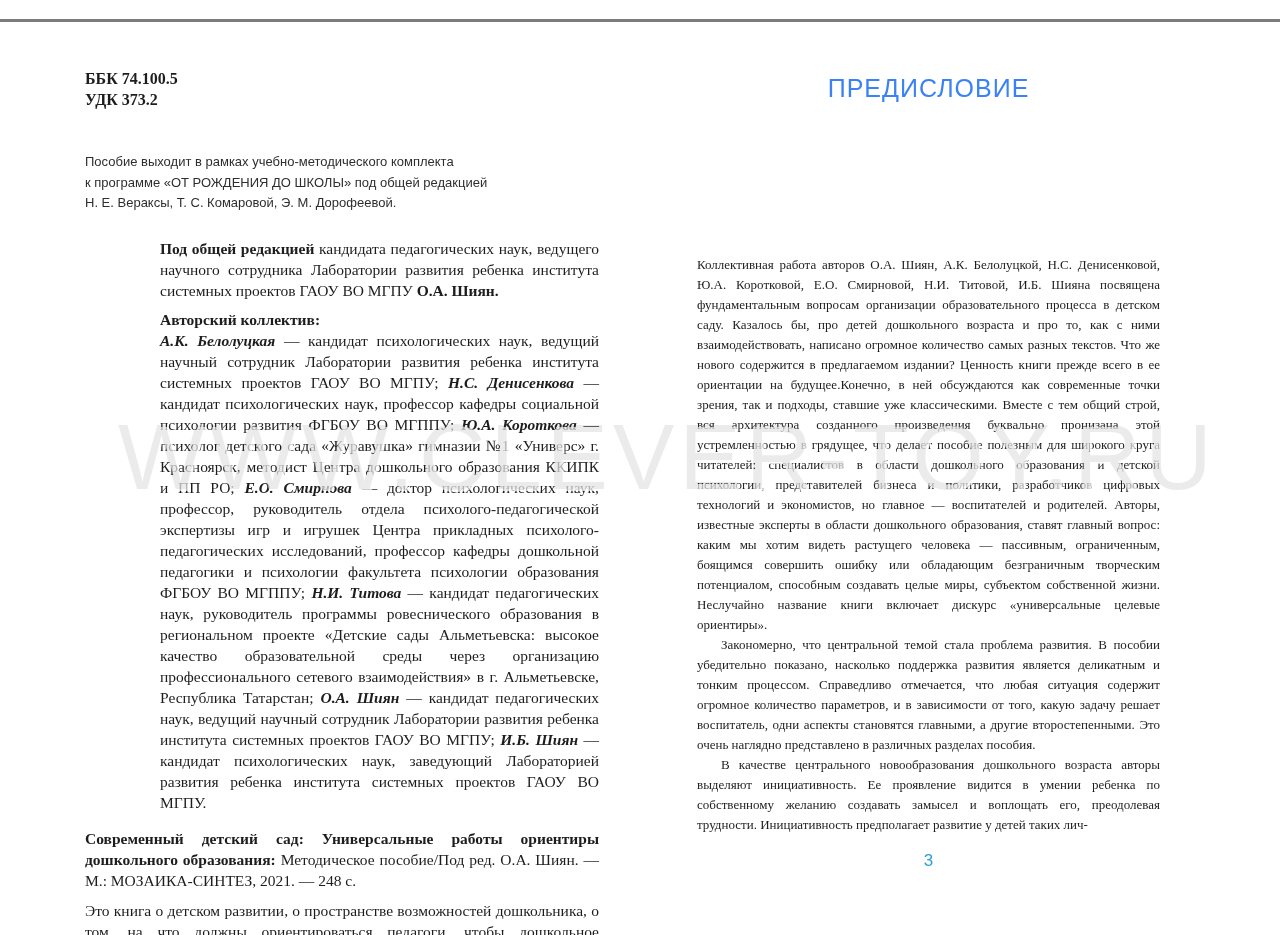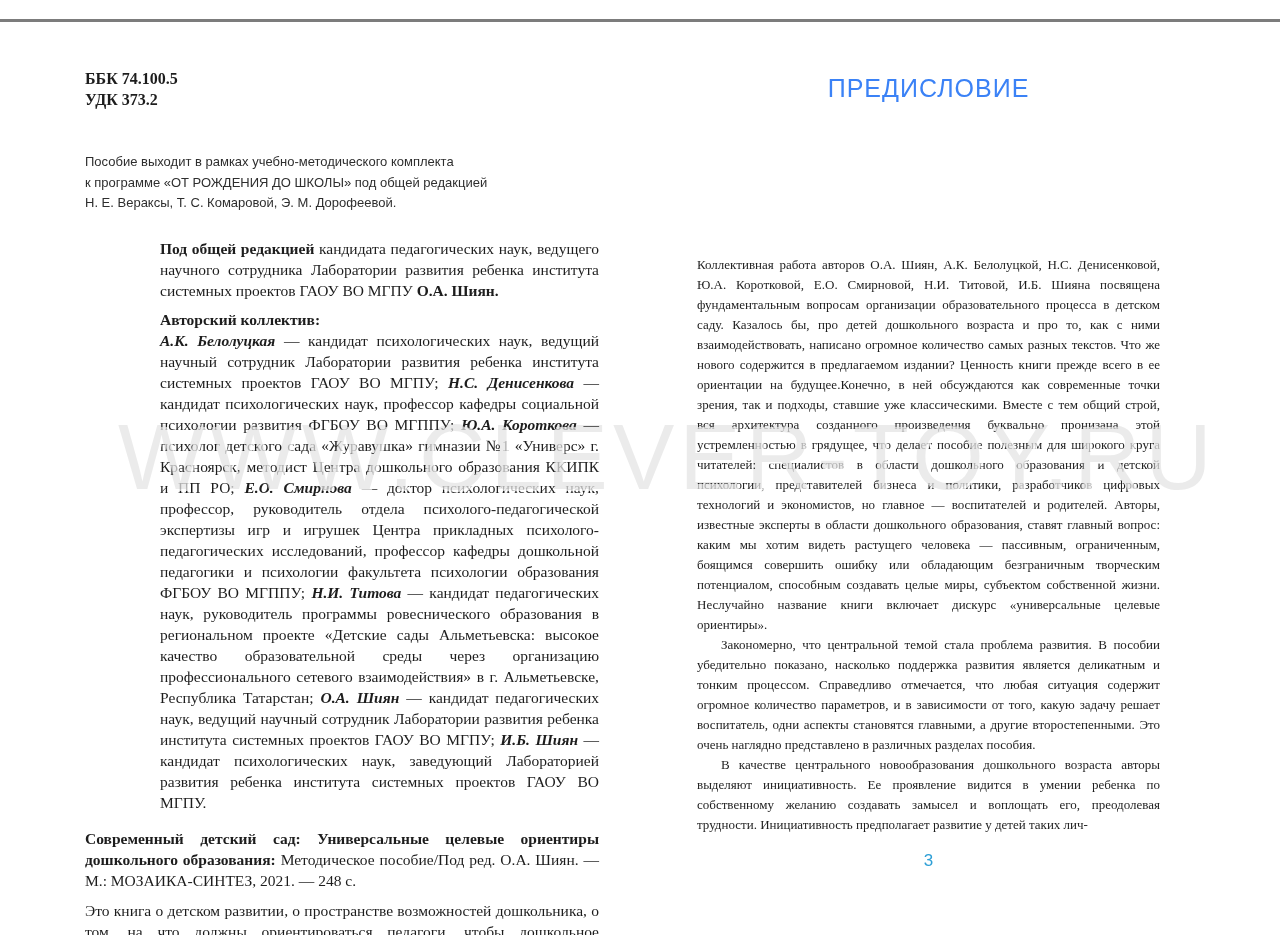--- a/index.html
+++ b/index.html
@@ -65,21 +65,21 @@
     <div class="series-note">Пособие выходит в рамках учебно-методического комплекта
 к программе «ОТ РОЖДЕНИЯ ДО ШКОЛЫ» под общей редакцией
 Н. Е. Вераксы, Т. С. Комаровой, Э. М. Дорофеевой.</div>
 
     <div class="edited"><span class="seg-b">Под общей редакцией</span><span> кандидата педагогических наук, ведущего научного сотрудника Лаборатории развития ребенка института системных проектов ГАОУ ВО МГПУ </span><span class="seg-b">О.А. Шиян.</span></div>
 
     <div class="authors-heading">Авторский коллектив:</div>
 
     <div class="authors"><span class="seg-bi">А.К. Белолуцкая</span><span> — кандидат психологических наук, ведущий научный сотрудник Лаборатории развития ребенка института системных проектов ГАОУ ВО МГПУ; </span><span class="seg-bi">Н.С. Денисенкова</span><span> — кандидат психологических наук, профессор кафедры социальной психологии развития ФГБОУ ВО МГППУ; </span><span class="seg-bi">Ю.А. Короткова</span><span> — психолог детского сада «Журавушка» гимназии №1 «Универс» г. Красноярск, методист Центра дошкольного образования ККИПК и ПП РО; </span><span class="seg-bi">Е.О. Смирнова</span><span> — доктор психологических наук, профессор, руководитель отдела психолого-педагогической экспертизы игр и игрушек Центра прикладных психолого-педагогических исследований, профессор кафедры дошкольной педагогики и психологии факультета психологии образования ФГБОУ ВО МГППУ; </span><span class="seg-bi">Н.И. Титова</span><span> — кандидат педагогических наук, руководитель программы ровеснического образования в региональном проекте «Детские сады Альметьевска: высокое качество образовательной среды через организацию профессионального сетевого взаимодействия» в г. Альметьевске, Республика Татарстан; </span><span class="seg-bi">О.А. Шиян</span><span> — кандидат педагогических наук, ведущий научный сотрудник Лаборатории развития ребенка института системных проектов ГАОУ ВО МГПУ; </span><span class="seg-bi">И.Б. Шиян</span><span> — кандидат психологических наук, заведующий Лабораторией развития ребенка института системных проектов ГАОУ ВО МГПУ.</span></div>
 
-    <div class="imprint"><span class="seg-b">Современный детский сад: Универсальные целевые ориентиры дошкольного образования:</span><span> Методическое пособие/Под ред. О.А. Шиян. — М.: МОЗАИКА-СИНТЕЗ, 2021. — 248 с.</span></div>
+    <div class="imprint"><span class="seg-b">Современный детский сад: Универсальные работы ориентиры дошкольного образования:</span><span> Методическое пособие/Под ред. О.А. Шиян. — М.: МОЗАИКА-СИНТЕЗ, 2021. — 248 с.</span></div>
 
     <div class="annotation">Это книга о детском развитии, о пространстве возможностей дошкольника, о том, на что должны ориентироваться педагоги, чтобы дошкольное образование было действительно развивающим. Опираясь на работы отечественных ученых, последователей Л. С. Выготского, авторы конкретизировали целевые ориентиры ФГОС ДО. Результаты научных исследований, уже апробированные на практике, структурированы и изложены в этой книге в популярной форме.</div>
 
   </div>
 
   <div class="right-page">
     <div class="preface-title" style="color: #3b82f6;">ПРЕДИСЛОВИЕ</div>
     <div class="right-body">
       <p>Коллективная работа авторов О.А. Шиян, А.К. Белолуцкой, Н.С. Денисенковой, Ю.А. Коротковой, Е.О. Смирновой, Н.И. Титовой, И.Б. Шияна посвящена фундаментальным вопросам организации образовательного процесса в детском саду. Казалось бы, про детей дошкольного возраста и про то, как с ними взаимодействовать, написано огромное количество самых разных текстов. Что же нового содержится в предлагаемом издании? Ценность книги прежде всего в ее ориентации на будущее.Конечно, в ней обсуждаются как современные точки зрения, так и подходы, ставшие уже классическими. Вместе с тем общий строй, вся архитектура созданного произведения буквально пронизана этой устремленностью в грядущее, что делает пособие полезным для широкого круга читателей: специалистов в области дошкольного образования и детской психологии, представителей бизнеса и политики, разработчиков цифровых технологий и экономистов, но главное — воспитателей и родителей. Авторы, известные эксперты в области дошкольного образования, ставят главный вопрос: каким мы хотим видеть растущего человека — пассивным, ограниченным, боящимся совершить ошибку или обладающим безграничным творческим потенциалом, способным создавать целые миры, субъектом собственной жизни. Неслучайно название книги включает дискурс «универсальные целевые ориентиры».</p>
       <p>Закономерно, что центральной темой стала проблема развития. В пособии убедительно показано, насколько поддержка развития является деликатным и тонким процессом. Справедливо отмечается, что любая ситуация содержит огромное количество параметров, и в зависимости от того, какую задачу решает воспитатель, одни аспекты становятся главными, а другие второстепенными. Это очень наглядно представлено в различных разделах пособия.</p>

